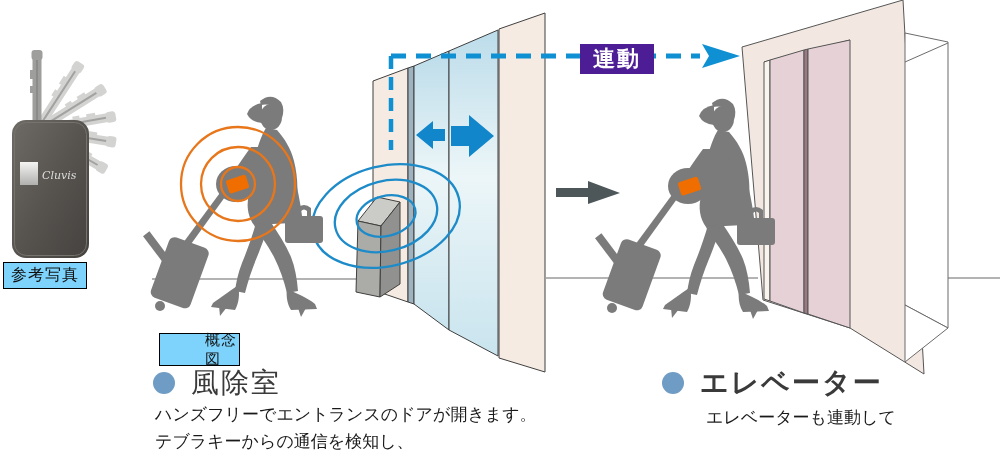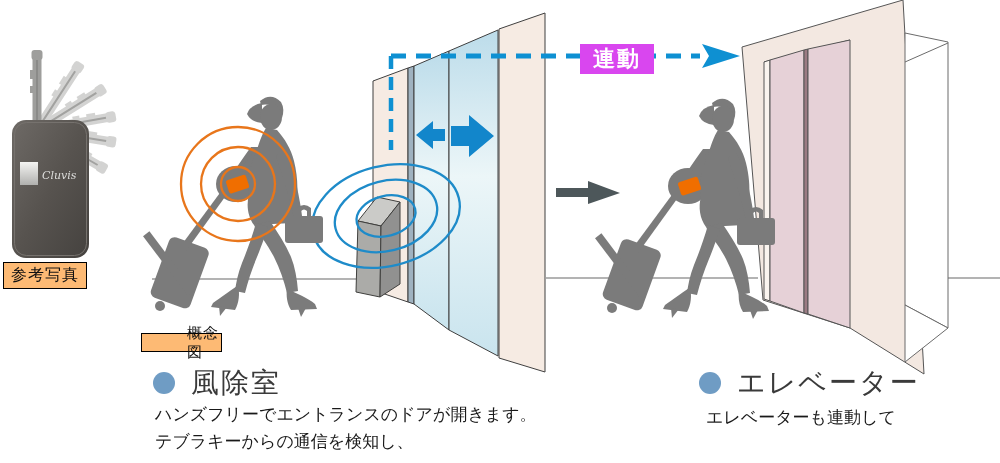--- a/index.html
+++ b/index.html
@@ -3,38 +3,38 @@
 <meta charset="utf-8">
 <style>
   html,body{margin:0;padding:0;background:#ffffff;}
   .canvas{
     position:relative;width:1000px;height:463px;background:#ffffff;overflow:hidden;
     font-family:"DejaVu Sans","Liberation Sans",sans-serif;color:#1a1a1a;
   }
   .canvas svg{position:absolute;left:0;top:0;}
   .tag-box{
     position:absolute;display:flex;align-items:center;justify-content:center;
-    background:#fdba74;border:1.5px solid #000;box-sizing:border-box;
+    background:#7dd3fc;border:1.5px solid #000;box-sizing:border-box;
     font-size:16px;letter-spacing:1px;color:#111;
   }
   .ref-photo-label{left:3px;top:262px;width:84px;height:27px;}
-  .concept-label{left:141px;top:333px;width:81px;height:19px;border-width:1.2px;font-size:15px;padding-left:45px;}
+  .concept-label{left:159px;top:333px;width:81px;height:33px;border-width:1.2px;font-size:15px;padding-left:45px;}
   .interlock-label{
     position:absolute;left:580px;top:44px;width:74px;height:30px;
-    background:#d946ef;color:#fff;font-size:22px;font-weight:bold;letter-spacing:2px;
+    background:#4c1d95;color:#fff;font-size:22px;font-weight:bold;letter-spacing:2px;
     display:flex;align-items:center;justify-content:center;
   }
   .section-head{position:absolute;display:flex;align-items:center;gap:16px;}
   .bullet{width:22px;height:22px;border-radius:50%;background:#6f9cc4;flex:0 0 auto;}
   .head-text{
     font-family:"DejaVu Serif","Liberation Serif",serif;font-size:28px;color:#3a3a3a;
     letter-spacing:2px;white-space:nowrap;line-height:1;
   }
   .vestibule-head{left:153px;top:369px;}
-  .elevator-head{left:699px;top:369px;}
+  .elevator-head{left:662px;top:369px;font-weight:bold;}
   .body-text{position:absolute;font-size:17px;line-height:27px;color:#191919;white-space:nowrap;}
   .vestibule-body{left:155px;top:401px;}
   .elevator-body{left:694px;top:403px;line-height:28px;margin-left:12px;}
 </style>
 </head>
 <body>
 
 <div class="canvas">
 
 <svg width="1000" height="463" viewBox="0 0 1000 463">

